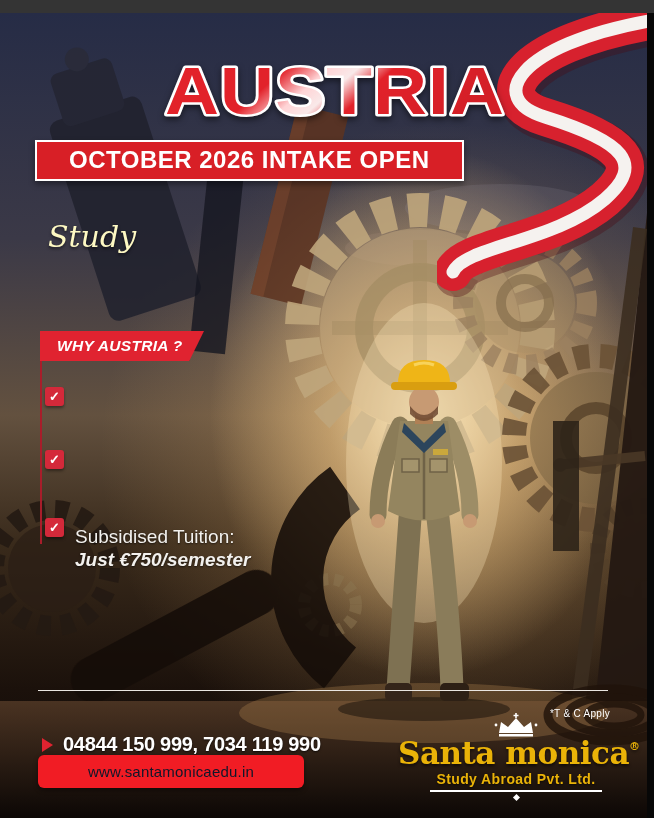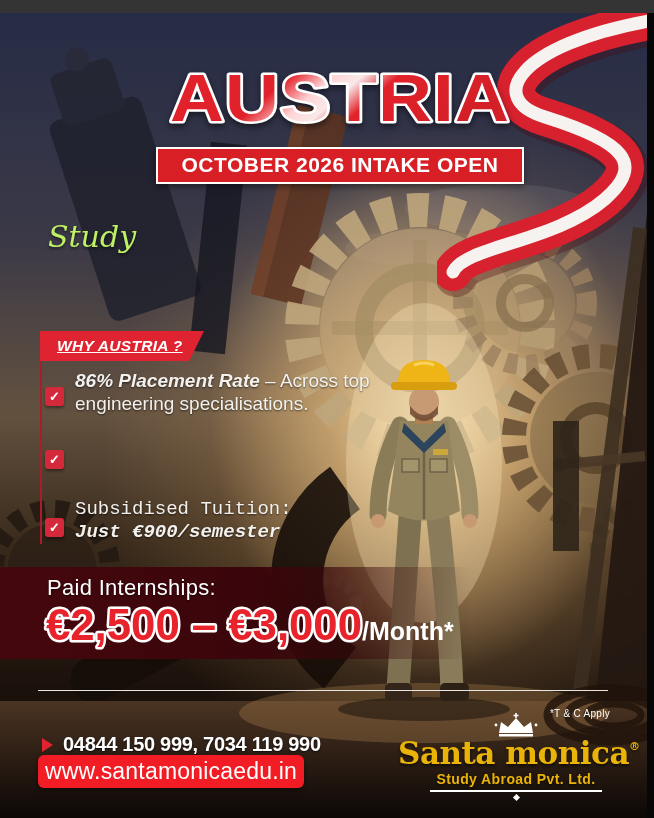--- a/index.html
+++ b/index.html
@@ -9,54 +9,54 @@
   .frame { position:relative; width:654px; height:818px; background:#0a0a0a; }
   .top-bar { position:absolute; left:0; top:0; width:654px; height:13px; background:#343434; z-index:30; }
   .right-strip { position:absolute; right:0; top:13px; width:7px; height:805px; background:#070707; z-index:30; }
 
   .poster { position:absolute; left:0; top:13px; width:647px; height:805px; overflow:hidden; background:#1c1a24; }
   .bg-scene { position:absolute; left:0; top:0; width:647px; height:805px; }
 
   .ribbon-wrap { position:absolute; right:0; top:0; width:210px; height:290px; z-index:3; }
 
   
-  .title-block { position:absolute; left:35px; top:44px; width:610px; text-align:center; z-index:5; }
+  .title-block { position:absolute; left:35px; top:37px; width:610px; text-align:left; z-index:5; }
   .title-svg { filter:drop-shadow(0 3px 3px rgba(0,0,0,.5)); }
   .title-svg text { font-family:"Liberation Sans", sans-serif; font-weight:800; paint-order:stroke; }
   .intake-banner { display:inline-block; margin-top:2px; background:#d81f26; border:2px solid #ffffff;
-    color:#ffffff; font-size:21px; font-weight:700; letter-spacing:.5px; padding:4px 24px 5px;
+    color:#ffffff; font-size:24px; font-weight:700; letter-spacing:.5px; padding:4px 32px 5px;
     box-shadow:0 3px 6px rgba(0,0,0,.4); }
 
   
-  .study-label { position:absolute; left:48px; top:206px; color:#bef264; z-index:5;
+  .study-label { position:absolute; left:48px; top:206px; color:#fef9c3; z-index:5;
     font-family:"DejaVu Serif", serif; font-style:italic; font-size:30px;
     text-shadow:0 2px 3px rgba(0,0,0,.5); }
   .program-title { position:absolute; left:42px; top:244px; color:#ffffff; z-index:5;
     font-family:"DejaVu Serif", serif; font-weight:700; font-size:39px; letter-spacing:1px;
     text-shadow:0 3px 4px rgba(0,0,0,.55); }
 
   
   .why-banner { position:absolute; left:40px; top:318px; width:164px; height:30px; z-index:5;
     background:#e02330; clip-path:polygon(0 0, 100% 0, 91% 100%, 0 100%);
     color:#ffffff; font-weight:700; font-style:italic; font-size:15.5px;
     display:flex; align-items:center; padding-left:17px; letter-spacing:.3px;
-    box-shadow:0 2px 5px rgba(0,0,0,.4);text-decoration:underline; }
+    box-shadow:0 2px 5px rgba(0,0,0,.4); }
 
   .red-line { position:absolute; left:40px; top:348px; width:2px; height:183px; background:#a81d2a; z-index:4; }
 
   .checkbox { position:absolute; width:19px; height:19px; background:#d4293a; border-radius:3px; z-index:5;
     color:#ffffff; font-size:13px; font-weight:700; display:flex; align-items:center; justify-content:center;
     box-shadow:0 2px 3px rgba(0,0,0,.4); }
   .cb1 { left:45px; top:374px; } .cb2 { left:45px; top:437px; } .cb3 { left:45px; top:505px; }
 
   .bullet { position:absolute; left:75px; color:#f3f1ee; font-size:19px; line-height:22.5px; z-index:5;
     text-shadow:0 1px 2px rgba(0,0,0,.6); }
   .bt1 { top:357px; width:312px; }
   .bt2 { top:429px; width:262px; }
-  .bt3 { top:485px; width:300px;font-family:Liberation Mono, monospace; }
+  .bt3 { top:513px; width:300px; }
   .bi { font-weight:700; font-style:italic; }
 
   
   .band { position:absolute; left:0; top:554px; width:470px; height:92px; z-index:4;
     background:linear-gradient(90deg, #45070d 0%, #3a060b 55%, rgba(42,5,9,0) 100%); }
   .band-label { position:absolute; left:47px; top:8px; color:#ffffff; font-size:22px; letter-spacing:.3px;
     text-shadow:0 1px 2px rgba(0,0,0,.6); }
   .amount-svg { position:absolute; left:42px; top:30px; }
   .amount-svg text { font-family:"Liberation Sans", sans-serif; paint-order:stroke; }
 
@@ -66,21 +66,21 @@
 
   
   .phone-row { position:absolute; left:42px; top:720px; display:flex; align-items:center; z-index:6; }
   .phone-arrow { width:0; height:0; border-top:7px solid transparent; border-bottom:7px solid transparent;
     border-left:11px solid #e02330; margin-right:10px; }
   .phone-text { color:#ffffff; font-size:20px; font-weight:700; letter-spacing:-.3px;
     text-shadow:0 1px 2px rgba(0,0,0,.7); }
   .site-button { position:absolute; left:38px; top:742px; width:266px; height:33px; background:#f11c24;
     border-radius:6px; display:flex; align-items:center; justify-content:center; z-index:6;
     box-shadow:0 2px 5px rgba(0,0,0,.45); cursor:pointer; }
-  .site-button span { color:#ffffff; font-size:23px; letter-spacing:.2px; }
+  .site-button span { color:#0f172a; font-size:15px; letter-spacing:.2px; }
 
   .brand { position:absolute; left:398px; top:700px; width:236px; text-align:center; z-index:6; color:#eab308; }
   .crown { height:24px; margin-bottom:-4px; }
   .brand-name { font-family:"DejaVu Serif", serif; font-weight:700; font-size:31px; line-height:32px;
     letter-spacing:-.5px; text-shadow:0 2px 3px rgba(0,0,0,.6); white-space:nowrap; }
   .reg { font-size:11px; vertical-align:top; position:relative; top:-6px; }
   .brand-tagline { display:inline-block; font-size:14px; font-weight:700; letter-spacing:.4px;
     padding:1px 6px 3px; border-bottom:2px solid #ffffff; margin-top:1px;
     text-shadow:0 1px 2px rgba(0,0,0,.6); }
   .diamond { width:5px; height:5px; background:#ffffff; transform:rotate(45deg); margin:3px auto 0; }
@@ -241,32 +241,25 @@
 
     <div class="study-label">Study</div>
 
     <div class="why-banner">WHY AUSTRIA ?</div>
     <div class="red-line"></div>
 
     <div class="checkbox cb1">✓</div>
     <div class="checkbox cb2">✓</div>
     <div class="checkbox cb3">✓</div>
 
-    <div class="bullet bt1"><span class="bi">86% Placement Rate</span><span> – Across top engineering specialisations.</span></div>
 
 
     <div class="bullet bt3"><span>Subsidised Tuition:</span><br>
-      <span class="bi">Just €900/semester</span></div>
-
-    <div class="band">
-      <div class="band-label">Paid Internships:</div>
-      <svg class="amount-svg" width="420" height="58" viewBox="0 0 420 58">
-        <text x="4" y="43" font-weight="800" font-size="45" fill="#e8232b" stroke="#ffffff" stroke-width="5" stroke-linejoin="round" paint-order="stroke" style="paint-order:stroke"><tspan textLength="316" lengthAdjust="spacingAndGlyphs">€2,500 – €3,000</tspan><tspan font-size="25" font-weight="700" fill="#ffffff" stroke="none">/Month*</tspan></text>
-      </svg>
-    </div>
+      <span class="bi">Just €750/semester</span></div>
+
 
     <div class="tc-note">*T &amp; C Apply</div>
     <div class="divider"></div>
 
     <div class="phone-row">
       <div class="phone-arrow"></div>
       <div class="phone-text">04844 150 999, 7034 119 990</div>
     </div>
     <div class="site-button">
       <span>www.santamonicaedu.in</span>

